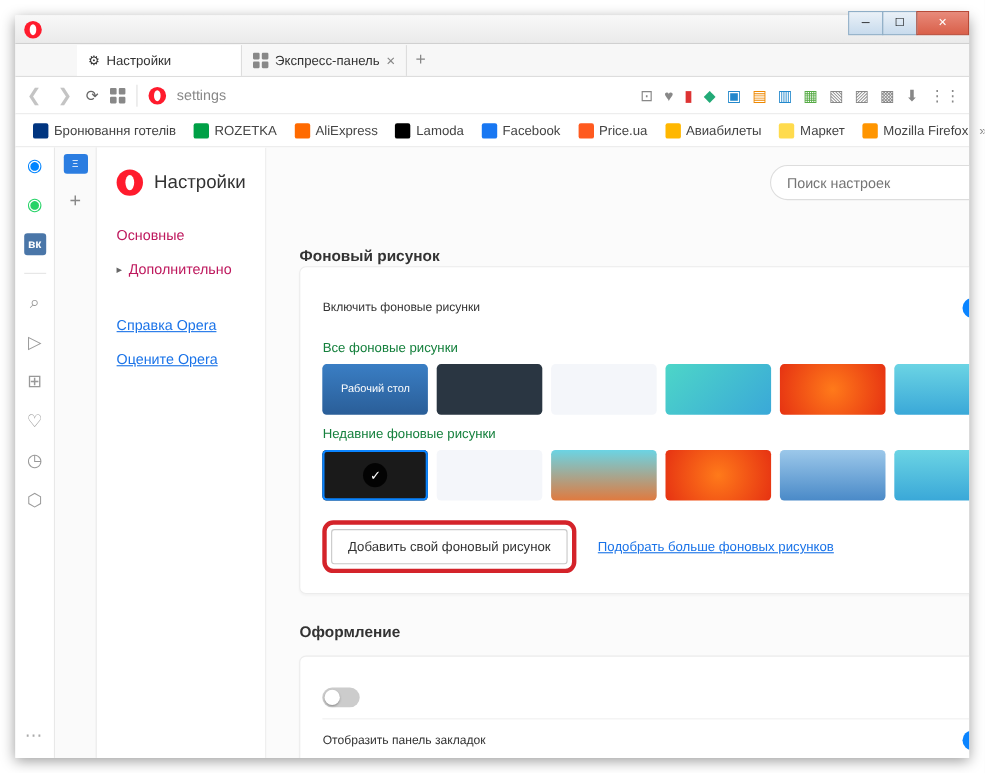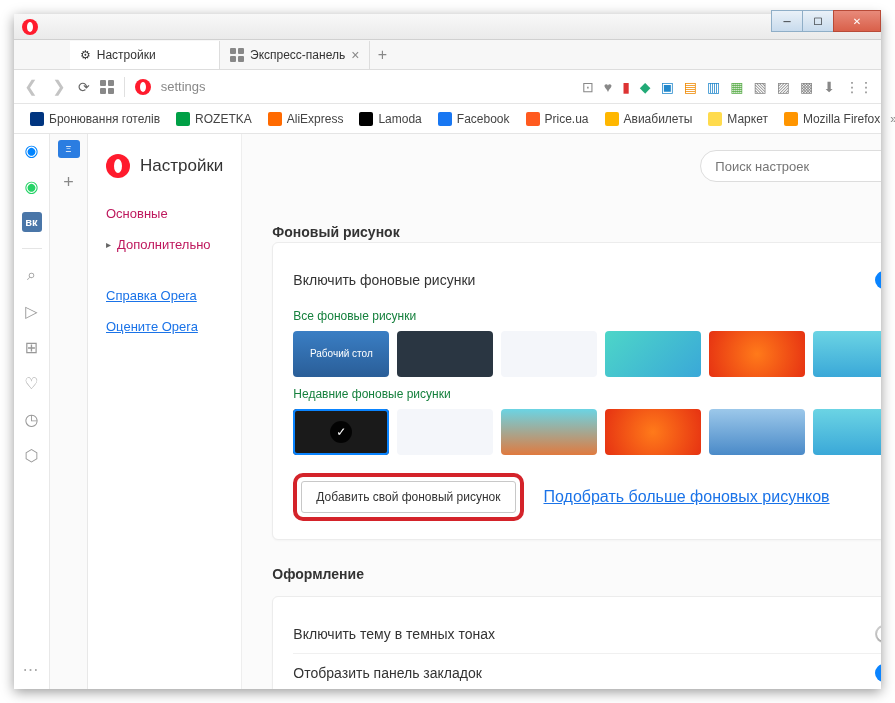--- a/index.html
+++ b/index.html
@@ -64,38 +64,38 @@
 .search-wrap{position:absolute; top:16px; right:24px;}
 .search-input{width:230px;height:32px;border:1px solid #ddd;border-radius:16px;padding:0 36px 0 14px;font-size:13px;outline:none;}
 .search-ico{position:absolute;right:12px;top:8px;color:#888;font-size:14px;}
 
 .section{margin:60px 24px 0 30px;}
 .section.first{margin-top:70px;}
 .section h2{font-size:14px;font-weight:600;color:#333;margin-bottom:2px;}
 .card{background:#fff;border:1px solid #ececec;border-radius:6px;padding:18px 20px;box-shadow:0 1px 2px rgba(0,0,0,0.03);}
 .row{display:flex;align-items:center;justify-content:space-between;padding:10px 0;}
 .row+.row{border-top:1px solid #f0f0f0;}
-.row-label{font-size:14px;color:#333;}
+.row-label{font-size:11px;color:#333;}
 .toggle{width:34px;height:18px;border-radius:9px;background:#ccc;position:relative;}
 .toggle.on{background:#0a84ff;}
 .toggle::after{content:'';position:absolute;width:14px;height:14px;background:#fff;border-radius:50%;top:2px;left:2px;box-shadow:0 1px 2px rgba(0,0,0,0.3);}
 .toggle.on::after{left:18px;}
 
 .sub-label{font-size:12px;color:#15803d;margin:10px 0 8px;}
 .thumb-row{display:flex;gap:8px;}
 .thumb{width:96px;height:46px;border-radius:4px;background:#e8e8e8;position:relative;overflow:hidden;}
 .thumb.selected{outline:2px solid #0a84ff;outline-offset:-2px;}
 .thumb .check{position:absolute;inset:0;display:flex;align-items:center;justify-content:center;}
 .thumb .check::before{content:'';width:22px;height:22px;background:#000;border-radius:50%;opacity:0.85;}
 .thumb .check::after{content:'✓';position:absolute;color:#fff;font-size:12px;}
 .thumb-desktop{background:linear-gradient(#3a7ec4,#2a5e98);display:flex;align-items:center;justify-content:center;color:#fff;font-size:10px;text-align:center;line-height:1.2;}
 
 .action-row{display:flex;align-items:center;gap:20px;margin-top:18px;}
 .btn-outline{border:1px solid #c8c8c8;background:#fff;padding:8px 14px;font-size:12px;color:#333;border-radius:3px;cursor:pointer;}
-.link-more{color:#1a73e8;font-size:16px;text-decoration:underline;}
+.link-more{color:#1a73e8;font-size:12px;text-decoration:underline;}
 .highlight-ring{border:4px solid #d4232a;border-radius:10px;padding:4px;display:inline-block;}
 
 .section2{margin:26px 24px 0 30px;}
 </style>
 </head>
 <body>
 
 <div class="outer-shadow">
   <div class="titlebar">
     <div class="opera-logo-small"></div>
@@ -270,21 +270,20 @@
               </span>
               <a class="link-more">Подобрать больше фоновых рисунков</a>
             </div>
           </div>
         </div>
 
         <div class="section2">
           <h2 style="font-size:14px;font-weight:600;color:#333;margin-bottom:14px;">Оформление</h2>
           <div class="card">
             <div class="row">
-              <span class="row-label">Включить тему в темных тонах</span>
               <div class="toggle"></div>
             </div>
             <div class="row">
               <span class="row-label">Отобразить панель закладок</span>
               <div class="toggle on"></div>
             </div>
 
           </div>
         </div>
 

